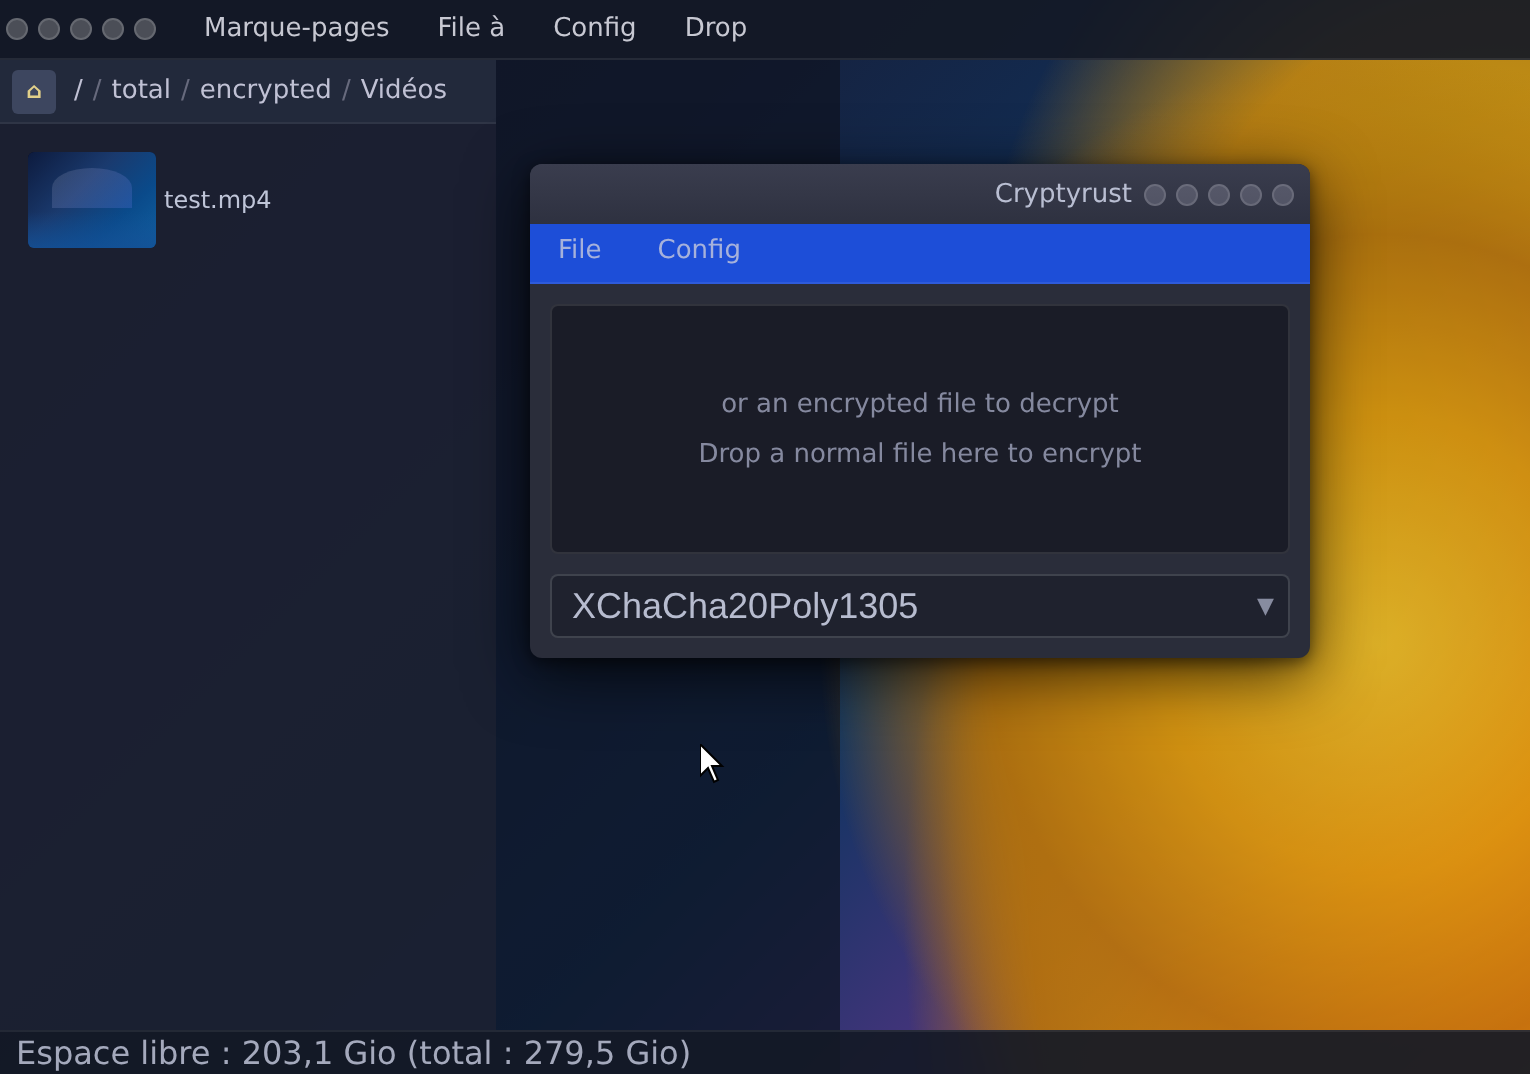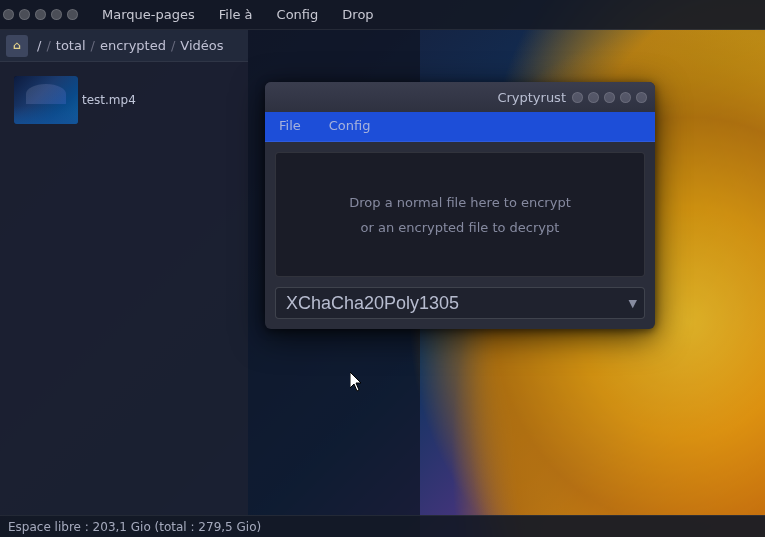--- a/index.html
+++ b/index.html
@@ -223,21 +223,21 @@
       background: rgba(20, 25, 38, 0.92);
       display: flex;
       align-items: center;
       padding: 0 8px;
       border-top: 1px solid rgba(255,255,255,0.07);
       z-index: 10;
     }
 
     .status-text {
       color: rgba(190, 195, 215, 0.85);
-      font-size: 12px;
+      font-size: 16px;
     }
 
     
     .crypto-window {
       position: absolute;
       top: 82px;
       left: 265px;
       width: 390px;
       background: #2a2d3a;
       border-radius: 6px;
@@ -409,22 +409,22 @@
       <div class="crypto-dot"></div>
     </div>
   </div>
 
   <div class="crypto-tabs">
     <div class="crypto-tab">File</div>
     <div class="crypto-tab">Config</div>
   </div>
 
   <div class="drop-zone">
+    <span class="drop-text">or an encrypted file to decrypt</span>
     <span class="drop-text">Drop a normal file here to encrypt</span>
-    <span class="drop-text">or an encrypted file to decrypt</span>
   </div>
 
   <div class="algo-row">
     <select class="algo-select">
       <option>XChaCha20Poly1305</option>
       <option>AES-256-GCM</option>
       <option>ChaCha20Poly1305</option>
     </select>
     <span class="algo-arrow">▼</span>
   </div>

